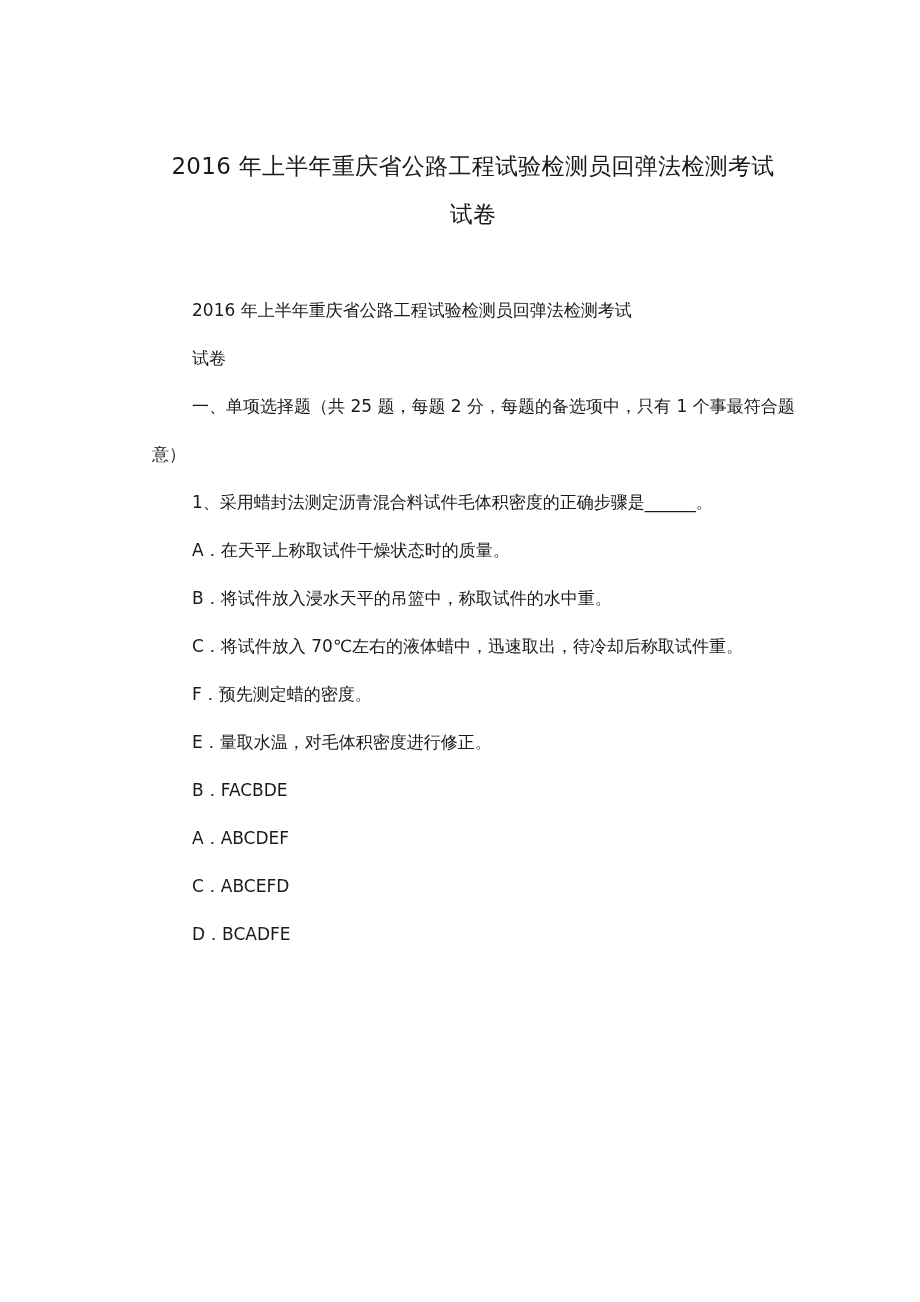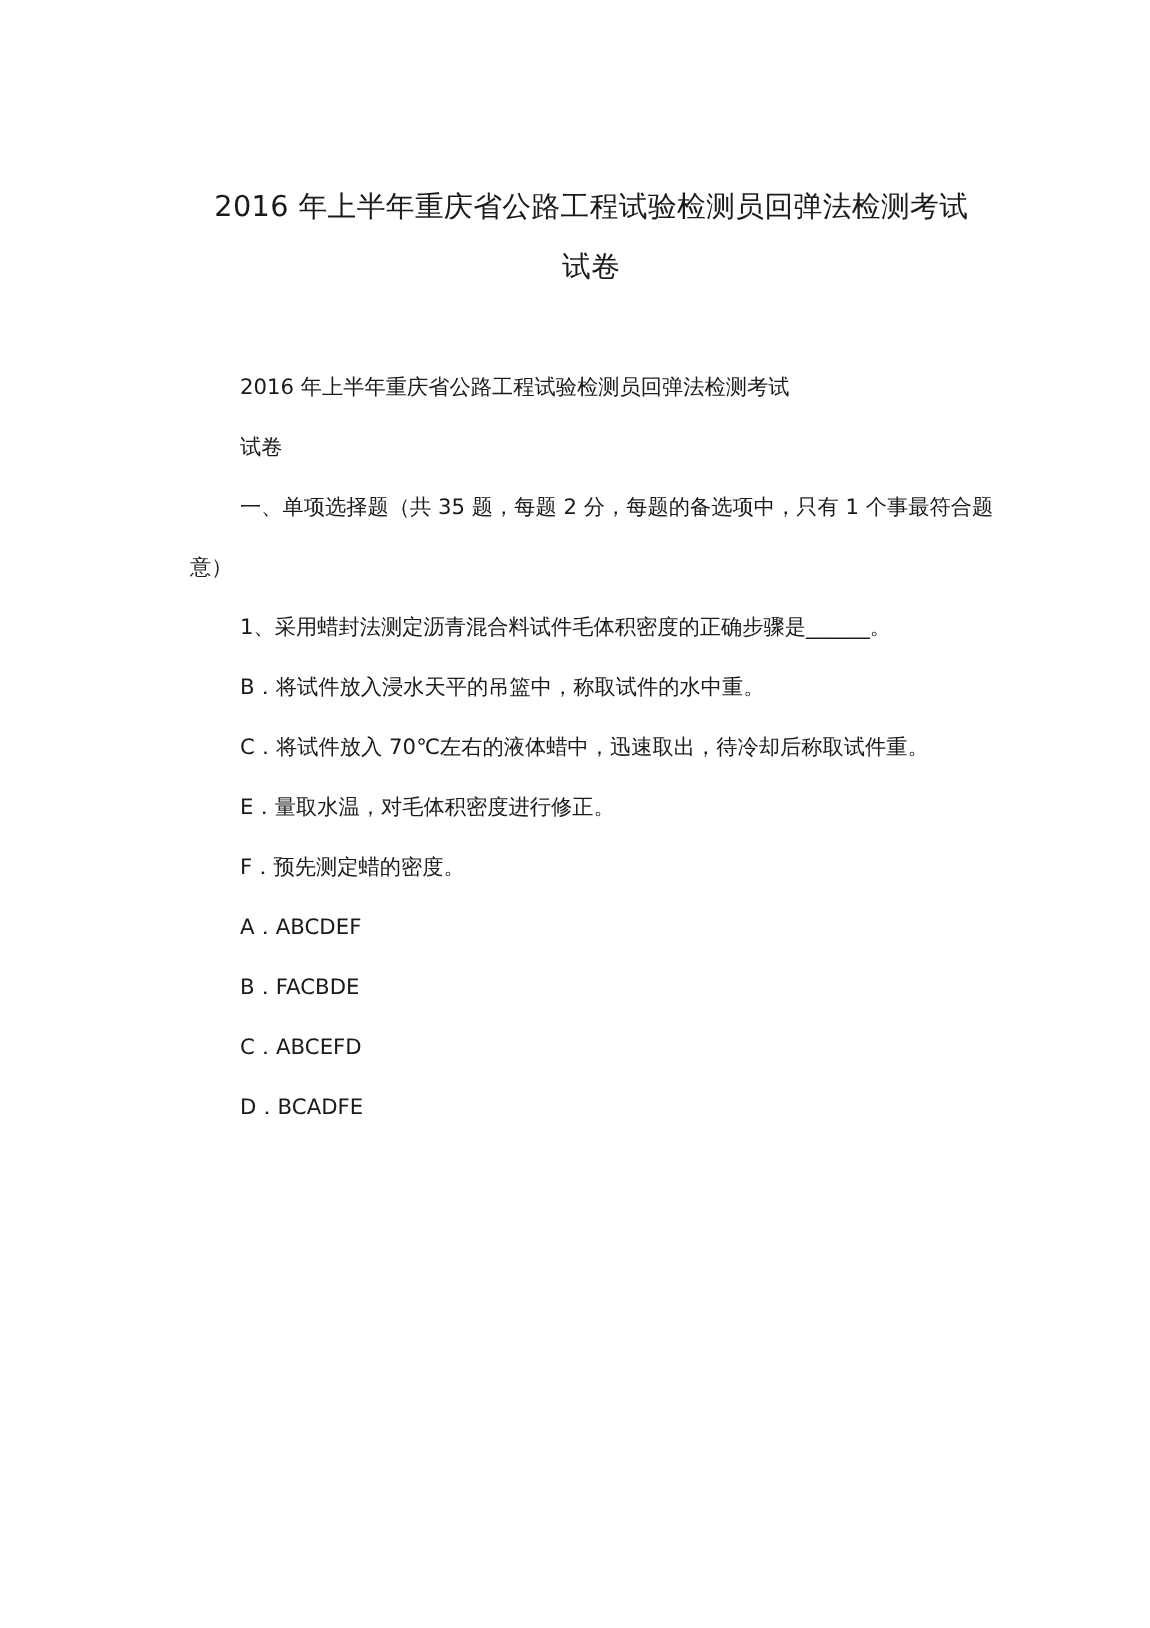--- a/index.html
+++ b/index.html
@@ -57,24 +57,25 @@
 
 <div class="page">
   <h1 class="title">
     <span>2016 年上半年重庆省公路工程试验检测员回弹法检测考试</span><br>
     <span>试卷</span>
   </h1>
 
   <div class="body">
     <p class="p">2016 年上半年重庆省公路工程试验检测员回弹法检测考试</p>
     <p class="p">试卷</p>
-    <p class="p">一、单项选择题（共 35 题，每题 2 分，每题的备选项中，只有  1  个事最符合题意）</p>
+    <p class="p">一、单项选择题（共 25 题，每题 2 分，每题的备选项中，只有  1  个事最符合题意）</p>
     <p class="p">1、采用蜡封法测定沥青混合料试件毛体积密度的正确步骤是______。</p>
+    <p class="p">A．在天平上称取试件干燥状态时的质量。</p>
     <p class="p">B．将试件放入浸水天平的吊篮中，称取试件的水中重。</p>
     <p class="p">C．将试件放入 70℃左右的液体蜡中，迅速取出，待冷却后称取试件重。</p>
+    <p class="p">F．预先测定蜡的密度。</p>
     <p class="p">E．量取水温，对毛体积密度进行修正。</p>
-    <p class="p">F．预先测定蜡的密度。</p>
+    <p class="p opt">B．FACBDE</p>
     <p class="p opt">A．ABCDEF</p>
-    <p class="p opt">B．FACBDE</p>
     <p class="p opt">C．ABCEFD</p>
     <p class="p opt">D．BCADFE</p>
   </div>
 </div>
 
 </body></html>

